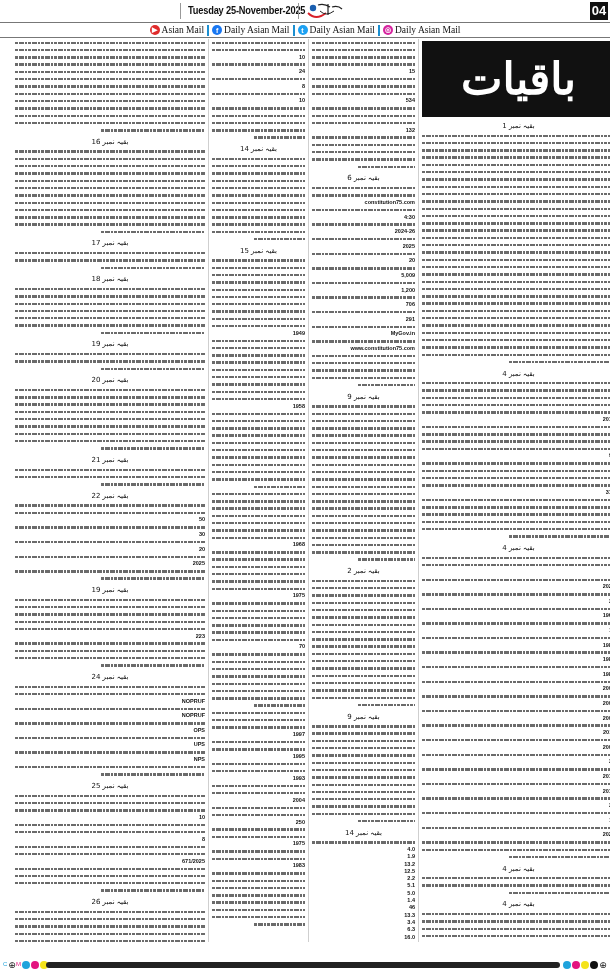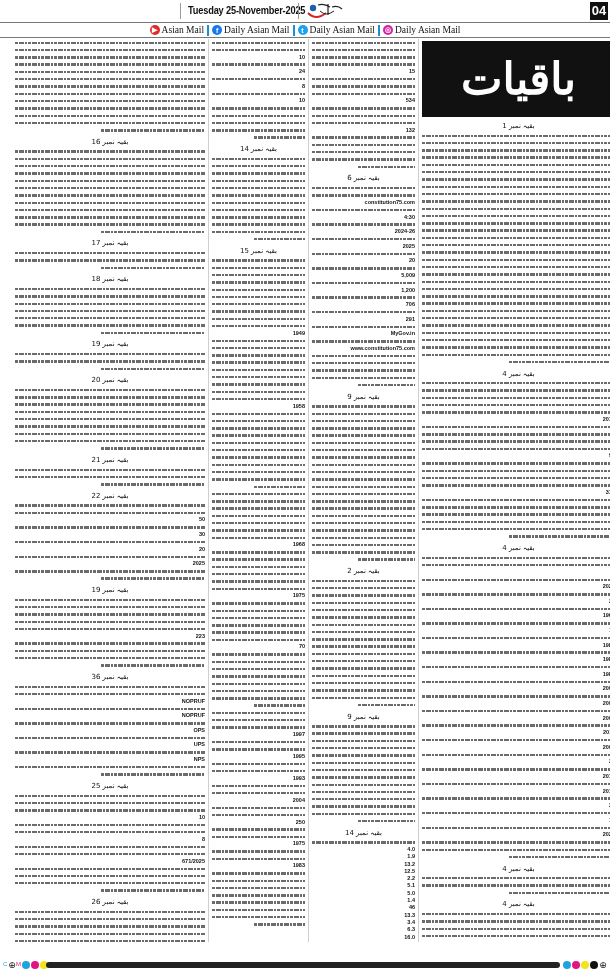--- a/index.html
+++ b/index.html
@@ -1243,21 +1243,21 @@
           <span class="line">
             <span class="fill" style="width: 100%;"></span>
           </span>
           <span class="line">
             <span class="fill" style="width: 100%;"></span>
           </span>
           <span class="line">
             <span class="fill" style="width: 55%;"></span>
           </span>
         </div>
-        <div class="sec-head">بقیہ نمبر 36</div>
+        <div class="sec-head">بقیہ نمبر 24</div>
         <div class="para">
           <span class="line">
             <span class="fill" style="width: 100%;"></span>
           </span>
           <span class="line">
             <span class="fill" style="width: 100%;"></span>
           </span>
           <span class="snippet">NOPRUF</span>
           <span class="line">
             <span class="fill" style="width: 100%;"></span>

